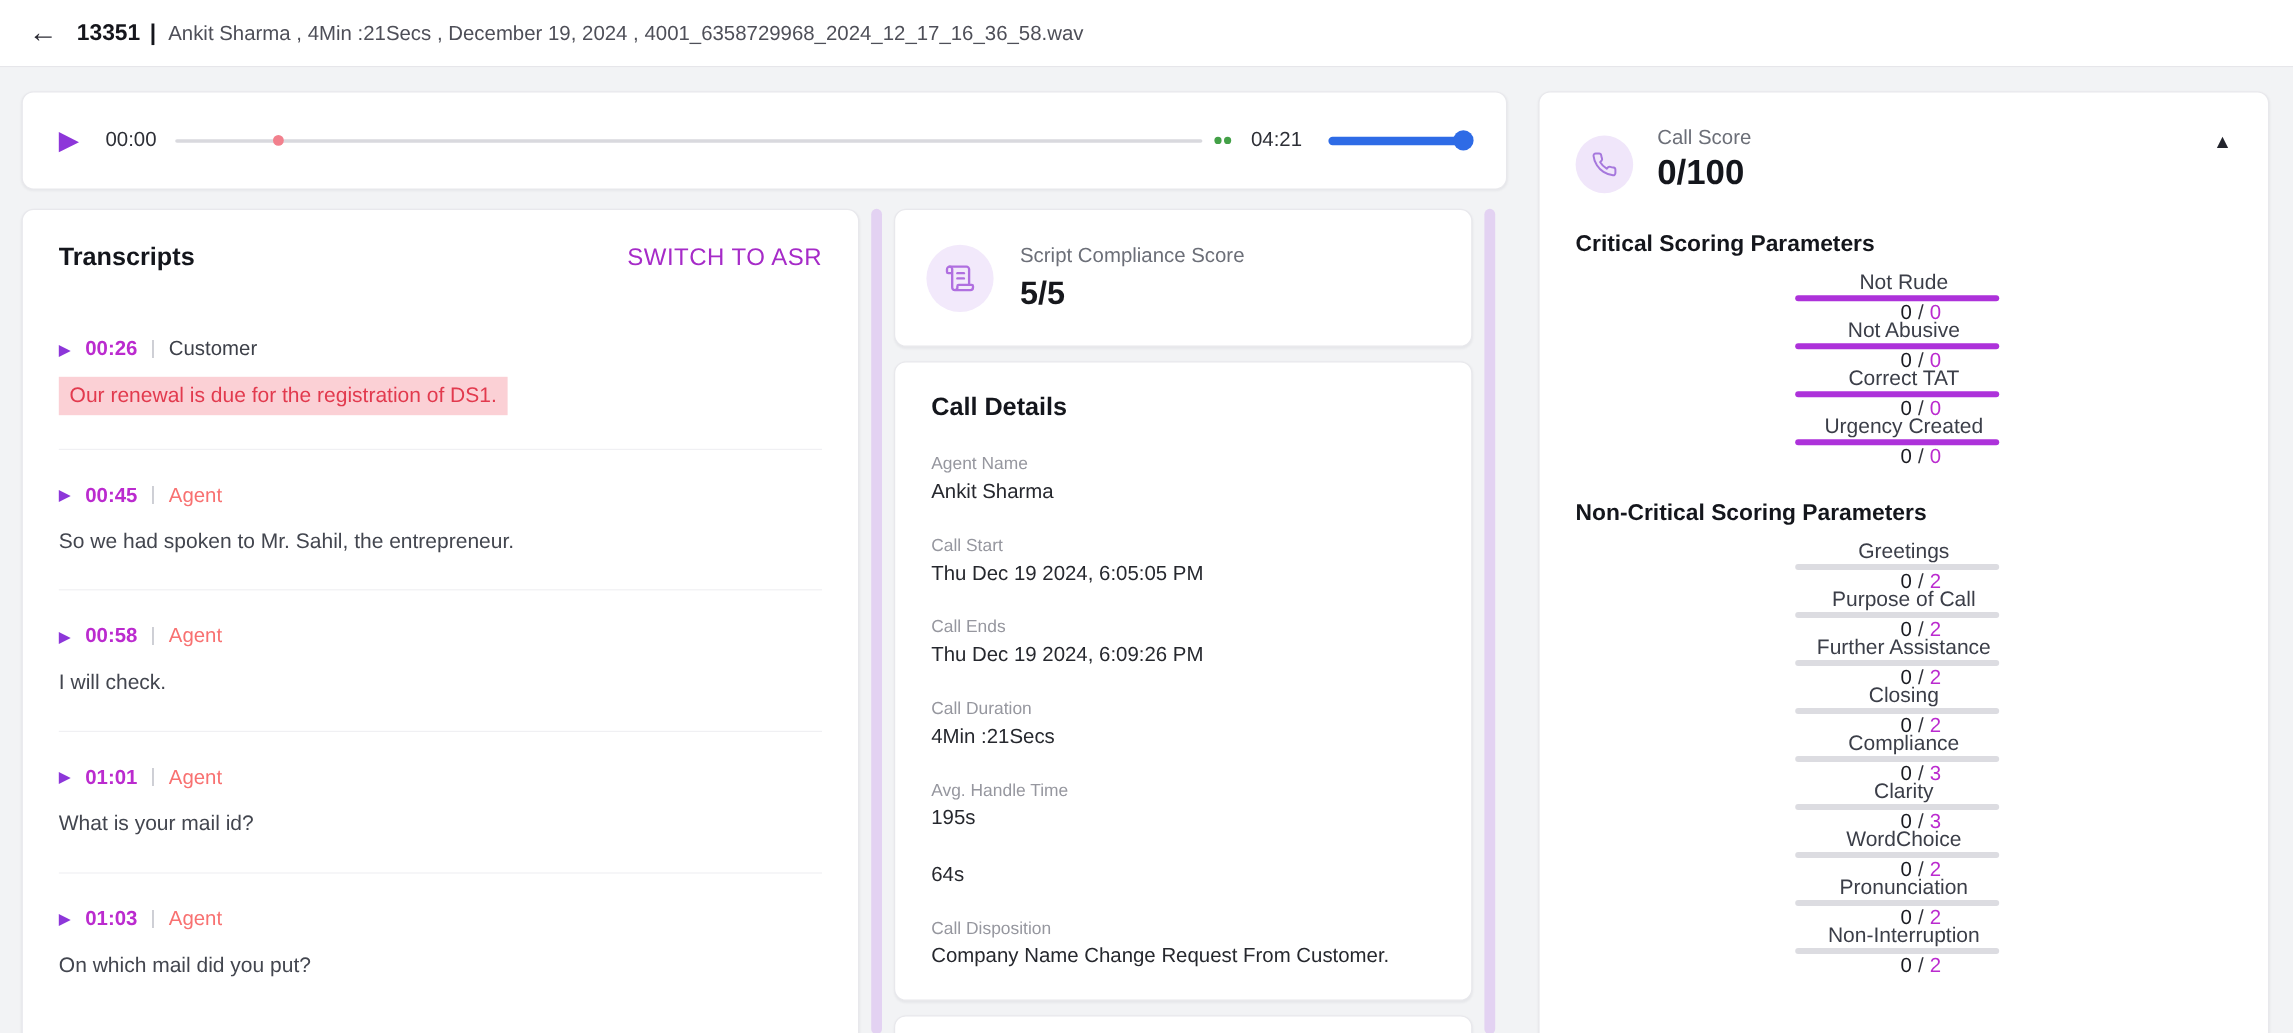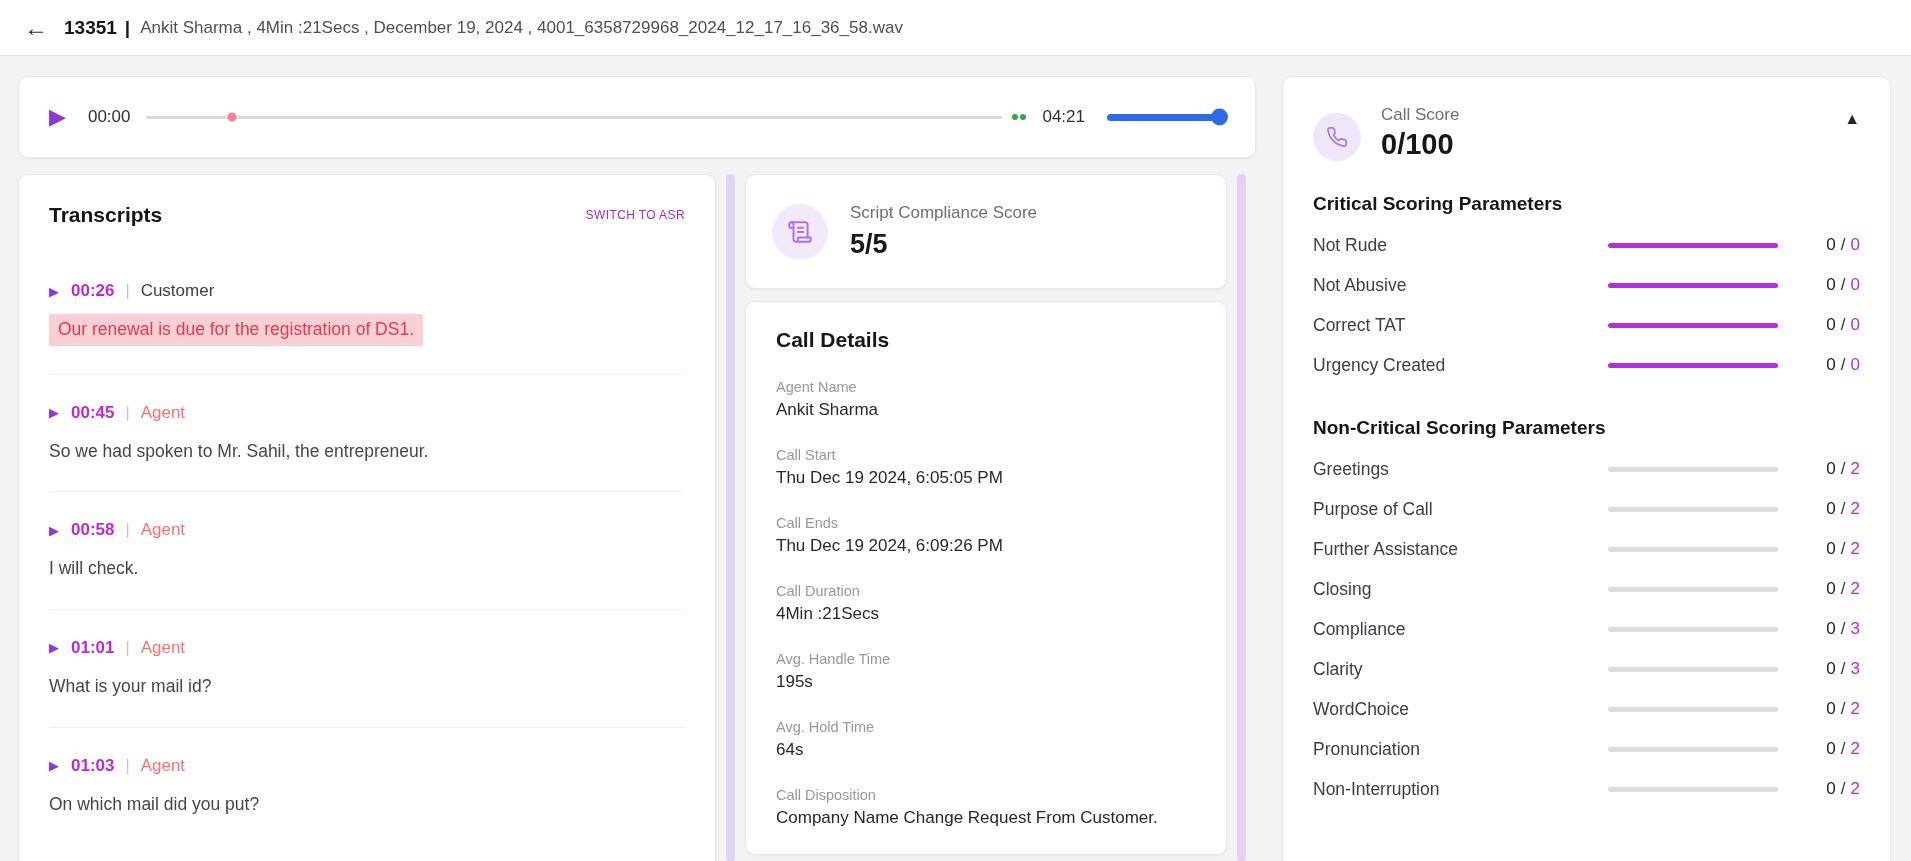--- a/index.html
+++ b/index.html
@@ -34,21 +34,21 @@
   .volume { width:118px; height:7px; background:#2e6be6; border-radius:4px; margin-left:22px; position:relative; flex:none; cursor:pointer; }
   .volume .knob { position:absolute; right:-3px; top:50%; transform:translateY(-50%); width:17px; height:17px; border-radius:50%; background:#2e6be6; }
 
   .content-row { display:flex; align-items:flex-start; }
   .strip { width:9px; border-radius:5px; background:#e3d2f2; height:688px; margin:0 10px; flex:none; cursor:pointer; }
 
   
   .transcripts { width:698px; min-height:790px; padding:28px 30px; flex:none; }
   .t-head { display:flex; align-items:center; justify-content:space-between; }
   .t-head h2 { font-size:21px; font-weight:700; color:#14161c; }
-  .switch-asr { background:none; border:none; font-family:inherit; font-size:12px; font-weight:500; letter-spacing:.4px; color:#a62bc8; cursor:pointer; }
+  .switch-asr { background:none; border:none; font-family:inherit; font-size:20px; font-weight:500; letter-spacing:.4px; color:#a62bc8; cursor:pointer; }
   .entries { margin-top:26px; }
   .entry { padding:28px 0; }
   .entry + .entry { border-top:1px solid #f0f0f3; }
   .e-head { display:flex; align-items:center; }
   .e-play { color:#8d36d9; font-size:13px; margin-right:12px; cursor:pointer; line-height:1; }
   .e-time { font-size:17px; font-weight:600; color:#bb2bcf; cursor:pointer; }
   .e-pipe { font-size:16px; color:#c3c4cb; margin:0 11px; }
   .e-speaker { font-size:17px; font-weight:500; }
   .entry.customer .e-speaker { color:#3d4049; }
   .entry.agent .e-speaker { color:#f87171; }
@@ -73,21 +73,21 @@
 
   
   .score-panel { width:609px; height:820px; padding:28px 30px; flex:none; position:relative; }
   .sp-head { display:flex; align-items:flex-end; }
   .sp-icon { width:48px; height:48px; border-radius:50%; background:#f0e6fa; display:flex; align-items:center; justify-content:center; flex:none; }
   .sp-txt { margin-left:20px; }
   .sp-label { font-size:17px; color:#6c6f78; }
   .sp-score { font-size:29px; font-weight:700; color:#14161c; margin-top:3px; }
   .sp-collapse { position:absolute; top:34px; right:30px; }
   .s-section h3 { font-size:19px; font-weight:700; color:#14161c; margin:32px 0 10px; }
-  .s-row { display:flex; align-items:center; height:40px; }
+  .s-row { display:flex; align-items:center; height:40px;flex-direction:column; }
   .s-label { flex:1; font-size:17.5px; color:#3b3e48; }
   .s-bar { width:170px; height:5px; border-radius:3px; background:#dcdce1; margin:0 20px 0 8px; flex:none; }
   .s-bar.full { background:#ad32da; }
   .s-val { width:62px; text-align:right; font-size:17px; color:#191a20; white-space:nowrap; }
   .s-sep { margin:0 5px; color:#30323a; }
   .s-max { color:#bb2bcf; }
 </style>
 </head>
 <body>
 
@@ -218,21 +218,20 @@
             </div>
             <div class="field">
               <div class="f-label">Call Duration</div>
               <div class="f-value">4Min :21Secs</div>
             </div>
             <div class="field">
               <div class="f-label">Avg. Handle Time</div>
               <div class="f-value">195s</div>
             </div>
             <div class="field">
-              <div class="f-label">Avg. Hold Time</div>
               <div class="f-value">64s</div>
             </div>
             <div class="field">
               <div class="f-label">Call Disposition</div>
               <div class="f-value">Company Name Change Request From Customer.</div>
             </div>
           </section>
 
           <section class="card summary">
             <h2>Call Summary</h2>

